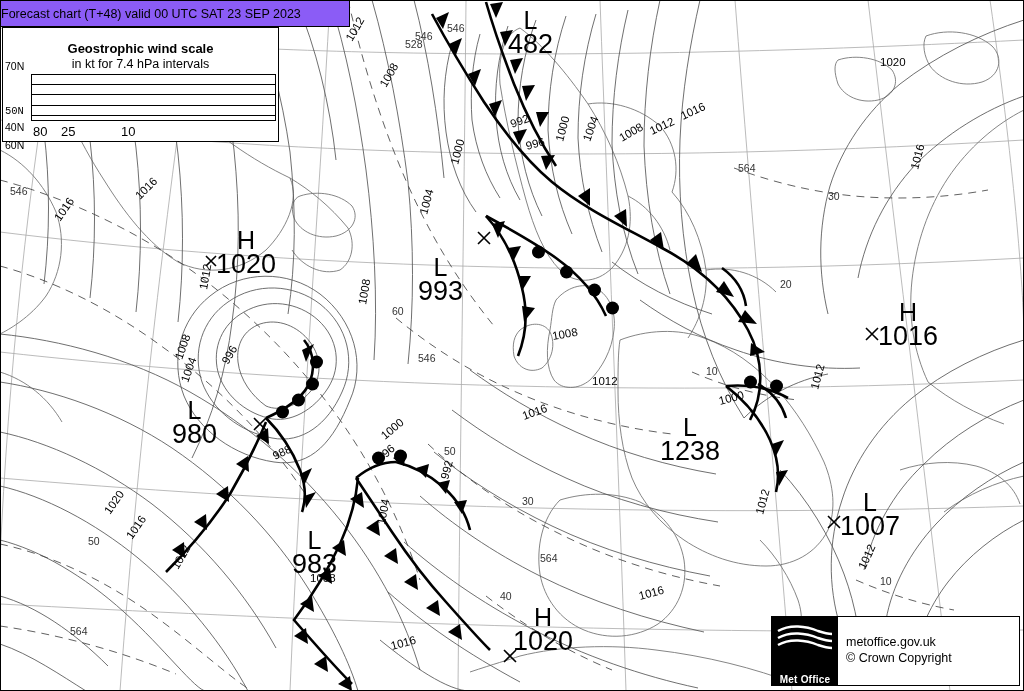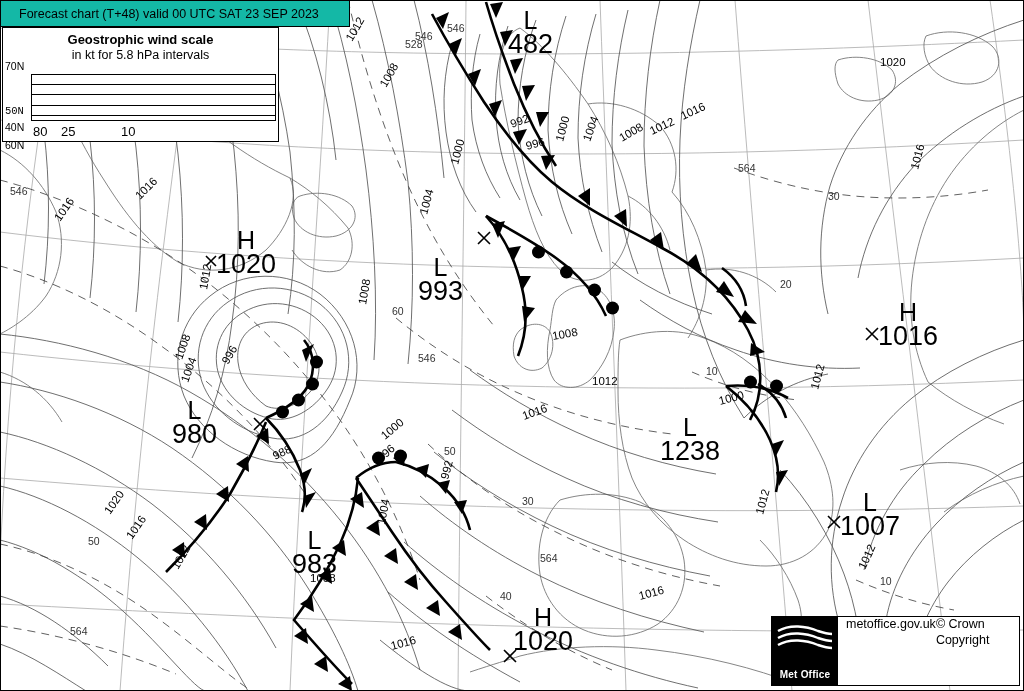--- a/index.html
+++ b/index.html
@@ -23,43 +23,43 @@
     width: 1024px;
     height: 691px;
   }
   .hdr-box {
     position: absolute;
     left: 0px;
     top: 0px;
     width: 350px;
     height: 27px;
     border: 1px solid #000;
-    background: #14b8a6;
+    background: #8b5cf6;
     box-sizing: border-box;
     display: flex;
     align-items: center;
-    padding-left: 18px;
+    padding-left: 0;
     font-size: 12.5px;
     color: #000;
   }
   .wind-box {
     position: absolute;
     left: 2px;
     top: 27px;
     width: 277px;
     height: 115px;
     border: 1px solid #000;
     background: #ffffff;
     box-sizing: border-box;
   }
   .wind-title {
     text-align: center;
     font-weight: bold;
     font-size: 13px;
-    margin-top: 4px;
+    margin-top: 13px;
   }
   .wind-sub {
     text-align: center;
     font-size: 12.5px;
     margin-top: 1px;
   }
   .wind-grid {
     position: absolute;
     left: 28px;
     top: 46px;
@@ -120,39 +120,38 @@
     align-items: stretch;
   }
   .logo-mark {
     width: 66px;
     background: #000;
     position: relative;
     display: flex;
     flex-direction: column;
     justify-content: flex-end;
     align-items: center;
-    padding-bottom: 5px;
   }
   .logo-mark .waves {
     position: absolute;
     top: 6px;
     left: 4px;
     width: 58px;
     height: 32px;
   }
   .logo-mark .mo-text {
     color: #fff;
     font-size: 10px;
     font-weight: bold;
     letter-spacing: .2px;
   }
   .logo-text {
     flex: 1;
     display: flex;
-    flex-direction: row;
+    flex-direction: column;
     justify-content: center;
     padding-left: 8px;
     font-size: 12.5px;
     color: #000;
     line-height: 1.25;
   }
   .border-frame {
     position: absolute;
     left: 0; top: 0;
     width: 1024px; height: 691px;
@@ -461,21 +460,21 @@
         <text x="880" y="585" font-size="10.5" font-family="&quot;Liberation Sans&quot;, sans-serif" fill="#333">10</text>
       </g>
   </svg>
 
   <div class="hdr-box">
     <span>Forecast chart (T+48) valid 00 UTC SAT 23  SEP 2023</span>
   </div>
 
   <div class="wind-box">
     <div class="wind-title">Geostrophic wind scale</div>
-    <div class="wind-sub">in kt for 5.8 hPa intervals</div>
+    <div class="wind-sub">in kt for 7.4 hPa intervals</div>
 
     <div class="wind-topnum" style="left:36px; top:66px;">40</div>
     <div class="wind-topnum" style="left:62px; top:66px;">15</div>
 
     <div class="wind-grid">
       <div class="hline" style="top:9px;"></div>
       <div class="hline" style="top:19px;"></div>
       <div class="hline" style="top:30px;"></div>
       <div class="hline" style="top:40px;"></div>
     </div>

